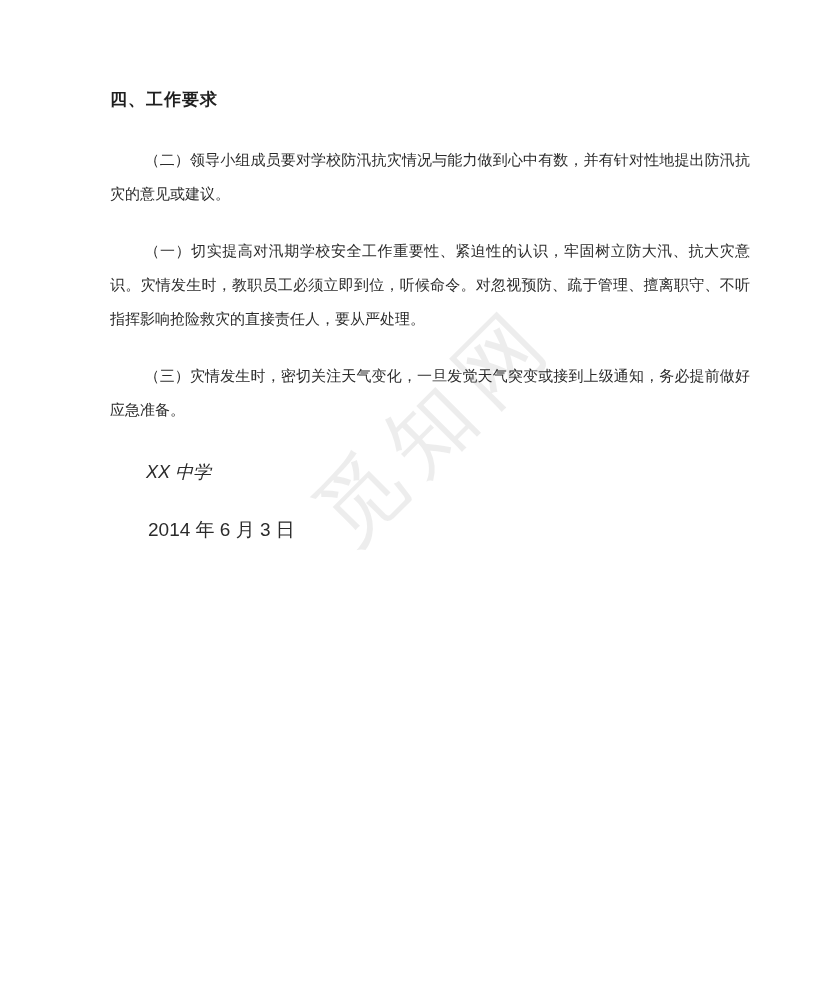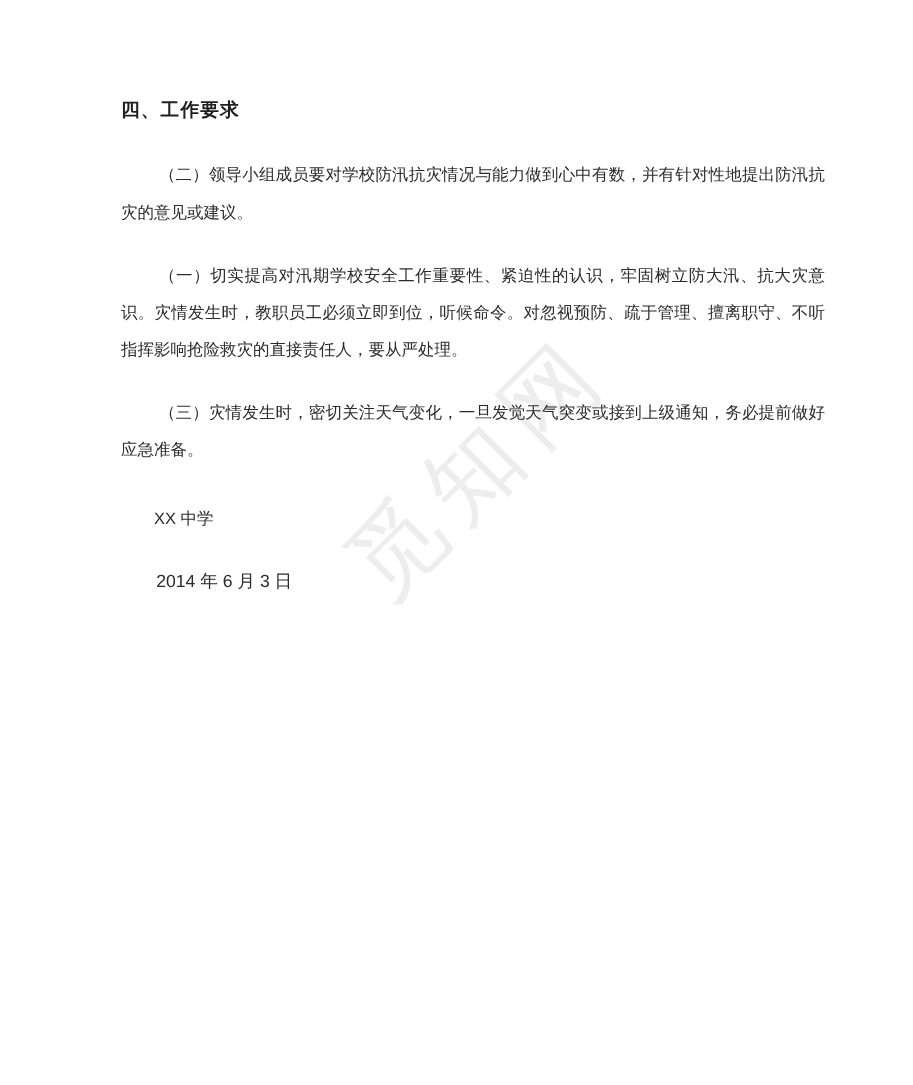--- a/index.html
+++ b/index.html
@@ -30,27 +30,28 @@
   }
   .doc-paragraph {
     font-size: 15px;
     line-height: 34px;
     text-align: justify;
     text-indent: 2.3em;
     margin: 0 0 23px 0;
     color: #2b2b2b;
   }
   .doc-signature {
-    font-size: 15px;
+    font-size: 18px;
     line-height: 34px;
     text-indent: 2em;
     margin: 28px 0 0 0;
+    font-style: italic;
   }
   .doc-date {
-    font-size: 16px;
+    font-size: 19px;
     line-height: 34px;
     text-indent: 2em;
     margin: 24px 0 0 0;
   }
   .watermark {
     position: absolute;
     z-index: 1;
     left: 255px;
     top: 245px;
     width: 360px;

